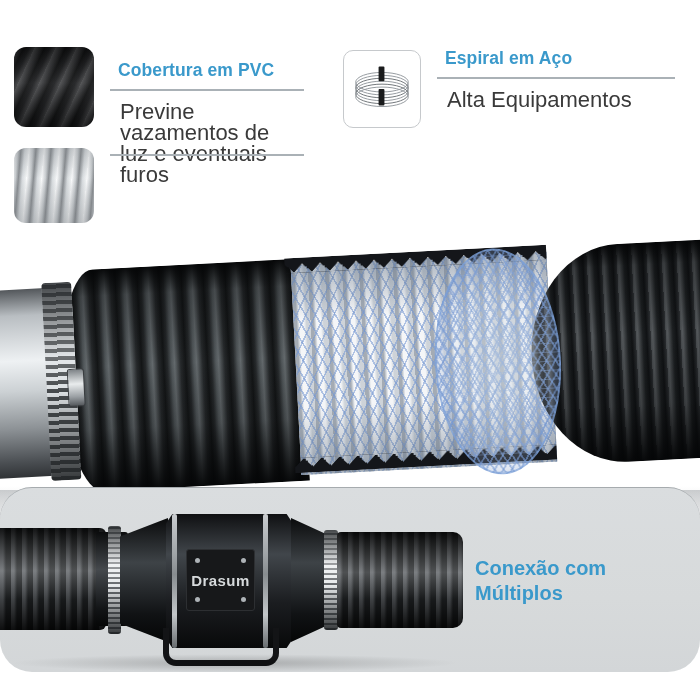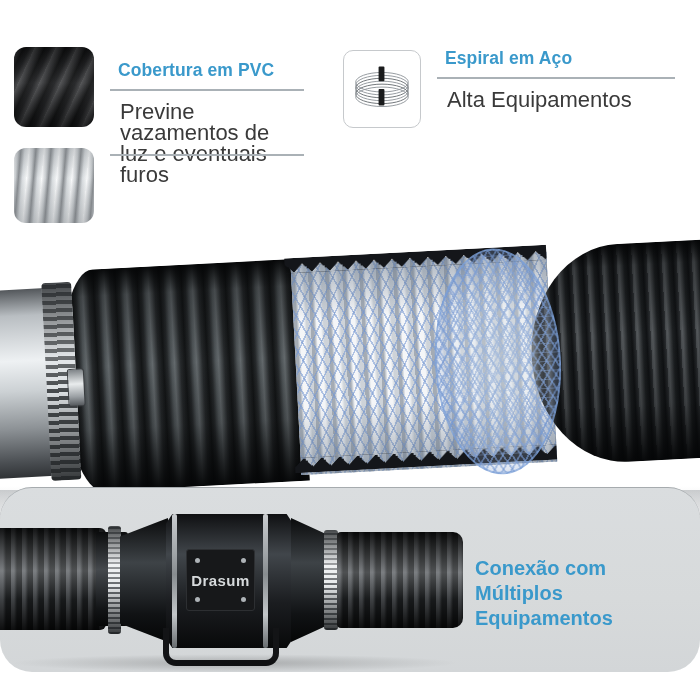--- a/index.html
+++ b/index.html
@@ -250,15 +250,14 @@
     <span class="plate-dot pd-br"></span>
     <span class="brand">Drasum</span>
   </div>
   <div class="abs cone cone-out"></div>
   <div class="abs bclamp bclamp-right"></div>
   <div class="abs bduct bduct-right"></div>
   <div class="abs handle"></div>
   <div class="abs fan-shadow"></div>
   <div class="abs connection-label">
     <span>Conexão com Múltiplos</span>
-    <span>Equipamentos</span>
   </div>
 </div>
 
 </body></html>

